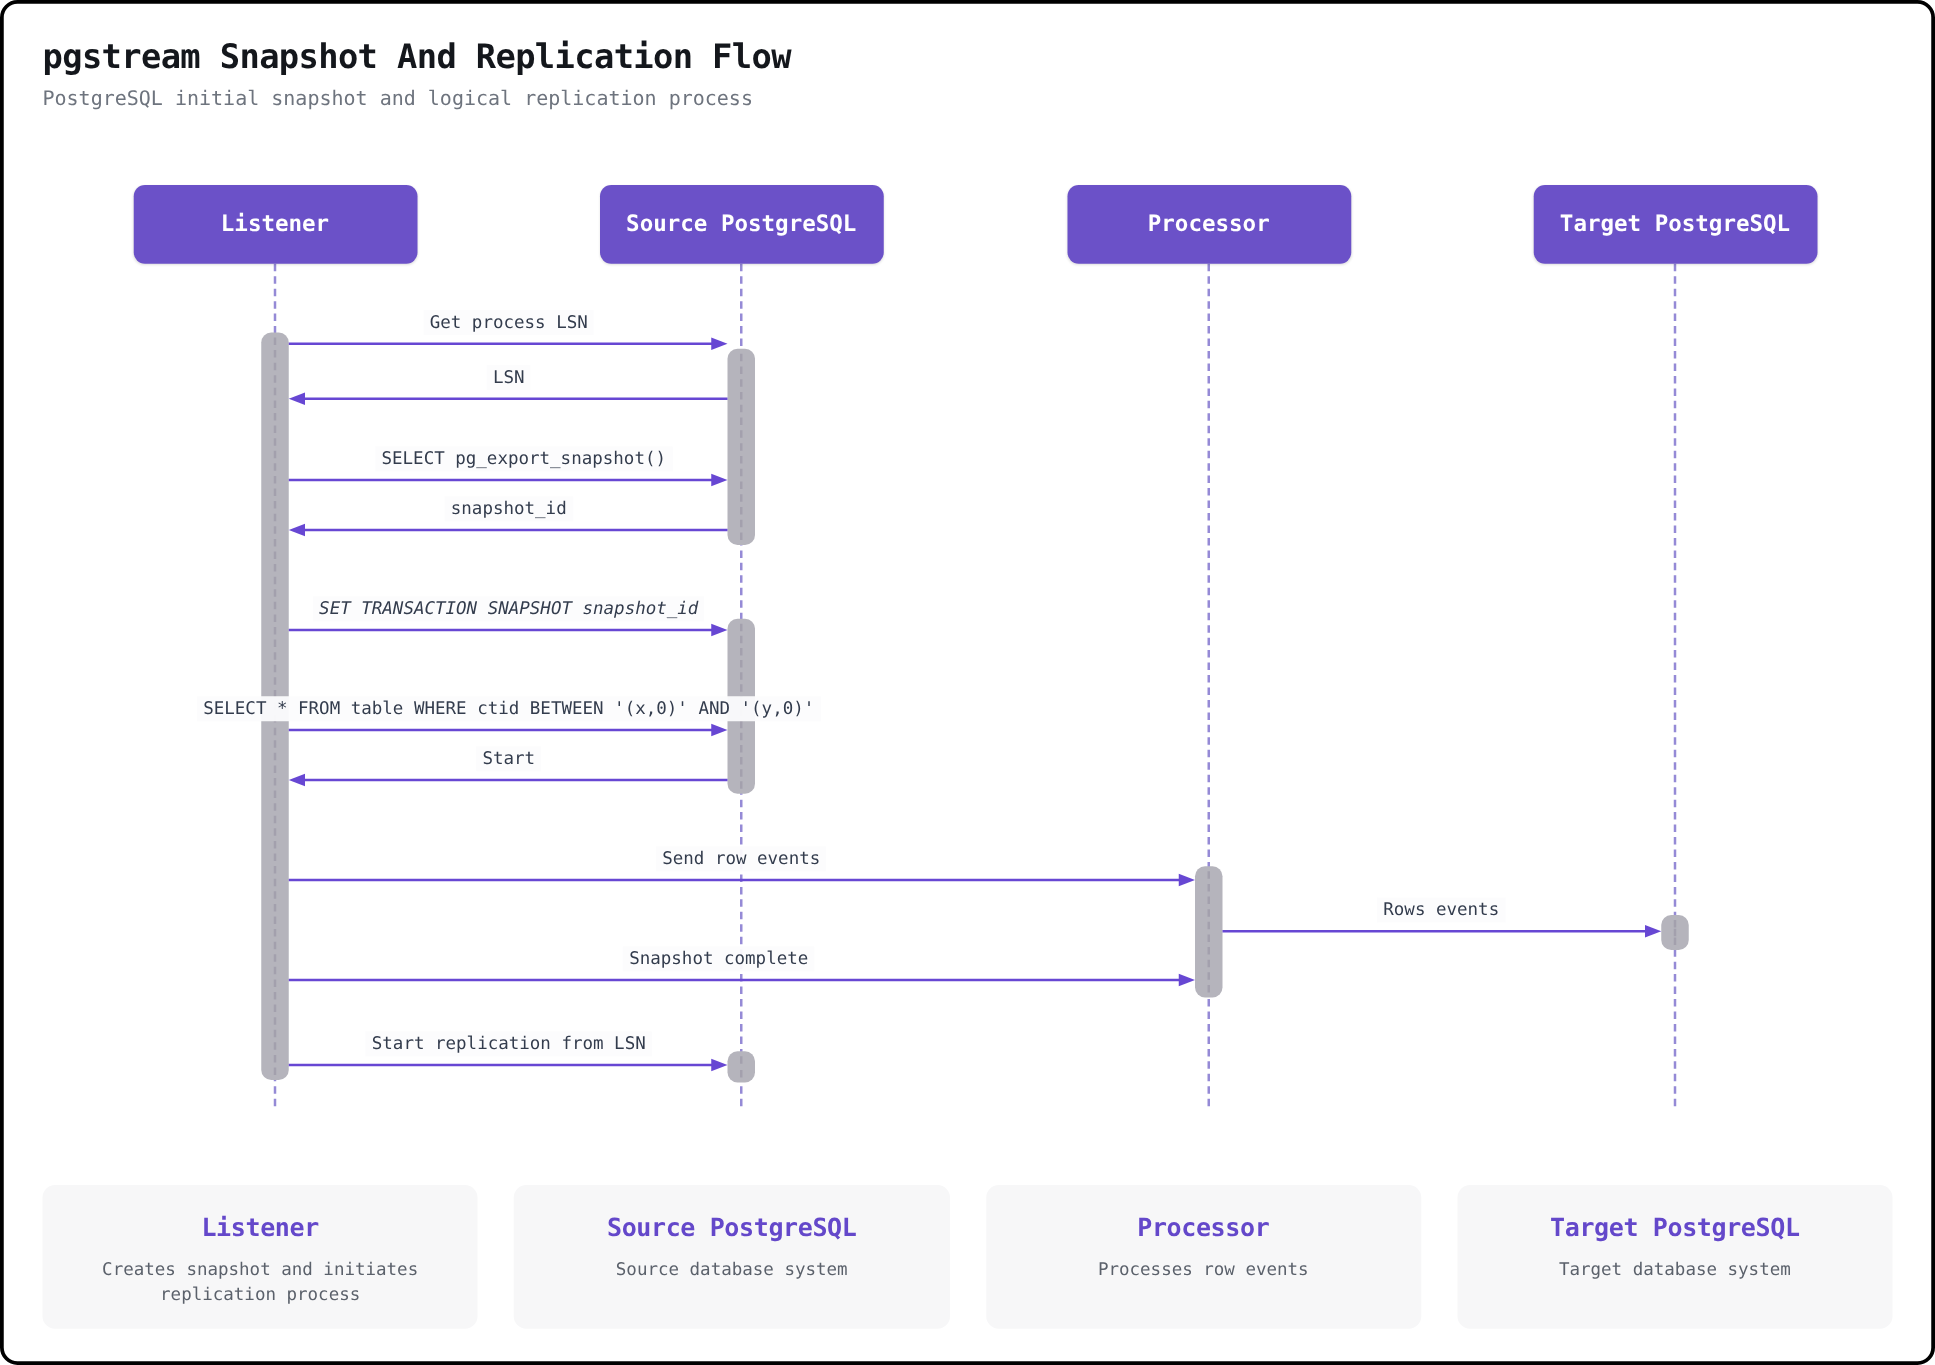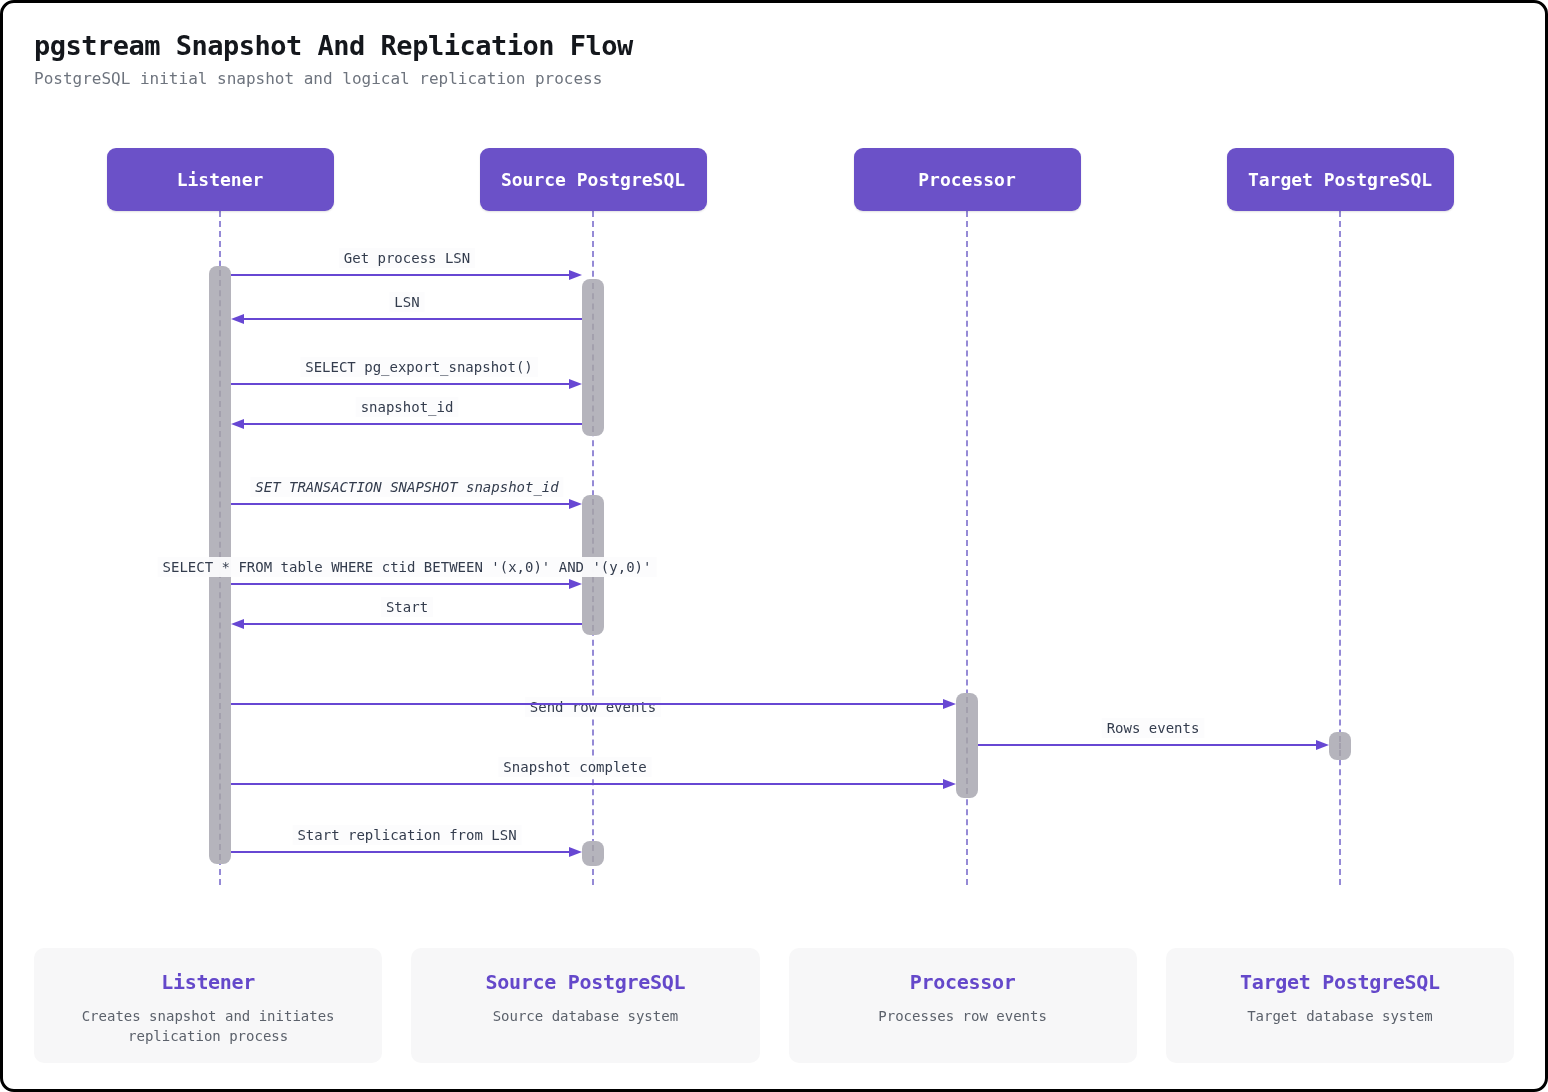--- a/index.html
+++ b/index.html
@@ -91,21 +91,21 @@
       <div class="msg-head l" style="left: 228px; top: 415.5px;"></div>
       <div class="msg-label" style="left: 404px; top: 474px; font-style: italic;">SET TRANSACTION SNAPSHOT snapshot_id</div>
       <div class="msg-line" style="left: 228px; top: 500px; width: 340px; margin-left: 0px;"></div>
       <div class="msg-head r" style="left: 566px; top: 495.5px;"></div>
       <div class="msg-label" style="left: 404px; top: 554px;">SELECT * FROM table WHERE ctid BETWEEN '(x,0)' AND '(y,0)'</div>
       <div class="msg-line" style="left: 228px; top: 580px; width: 340px; margin-left: 0px;"></div>
       <div class="msg-head r" style="left: 566px; top: 575.5px;"></div>
       <div class="msg-label" style="left: 404px; top: 594px;">Start</div>
       <div class="msg-line" style="left: 228px; top: 620px; width: 340px; margin-left: 11px;"></div>
       <div class="msg-head l" style="left: 228px; top: 615.5px;"></div>
-      <div class="msg-label" style="left: 590px; top: 694px;">Send row events</div>
+      <div class="msg-label" style="left: 590px; top: 674px;">Send row events</div>
       <div class="msg-line" style="left: 228px; top: 700px; width: 714px; margin-left: 0px;"></div>
       <div class="msg-head r" style="left: 940px; top: 695.5px;"></div>
       <div class="msg-label" style="left: 1150px; top: 715px;">Rows events</div>
       <div class="msg-line" style="left: 975px; top: 741px; width: 340px; margin-left: 0px;"></div>
       <div class="msg-head r" style="left: 1313px; top: 736.5px;"></div>
       <div class="msg-label" style="left: 572px; top: 754px;">Snapshot complete</div>
       <div class="msg-line" style="left: 228px; top: 780px; width: 714px; margin-left: 0px;"></div>
       <div class="msg-head r" style="left: 940px; top: 775.5px;"></div>
       <div class="msg-label" style="left: 404px; top: 822px;">Start replication from LSN</div>
       <div class="msg-line" style="left: 228px; top: 848px; width: 340px; margin-left: 0px;"></div>

